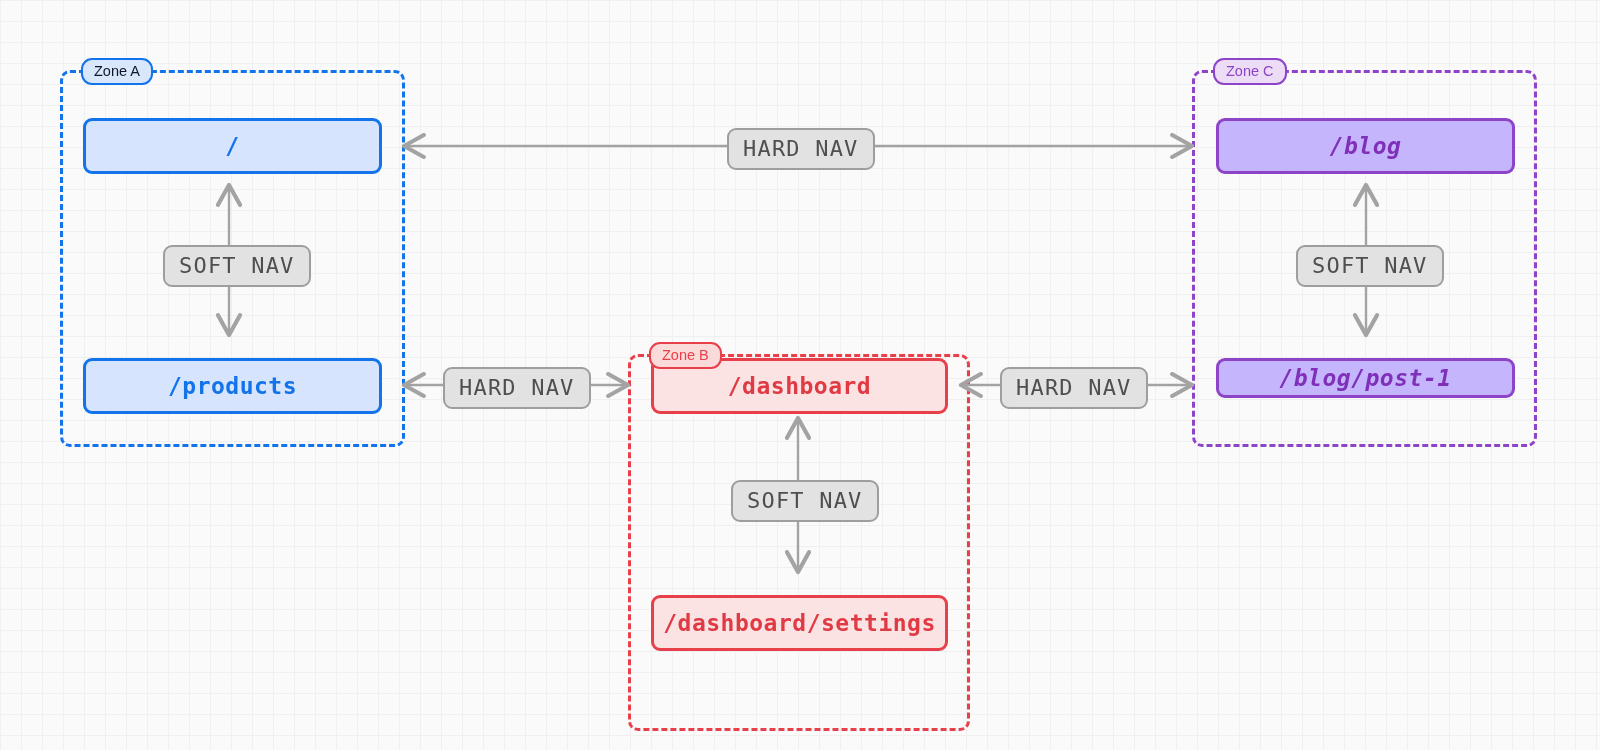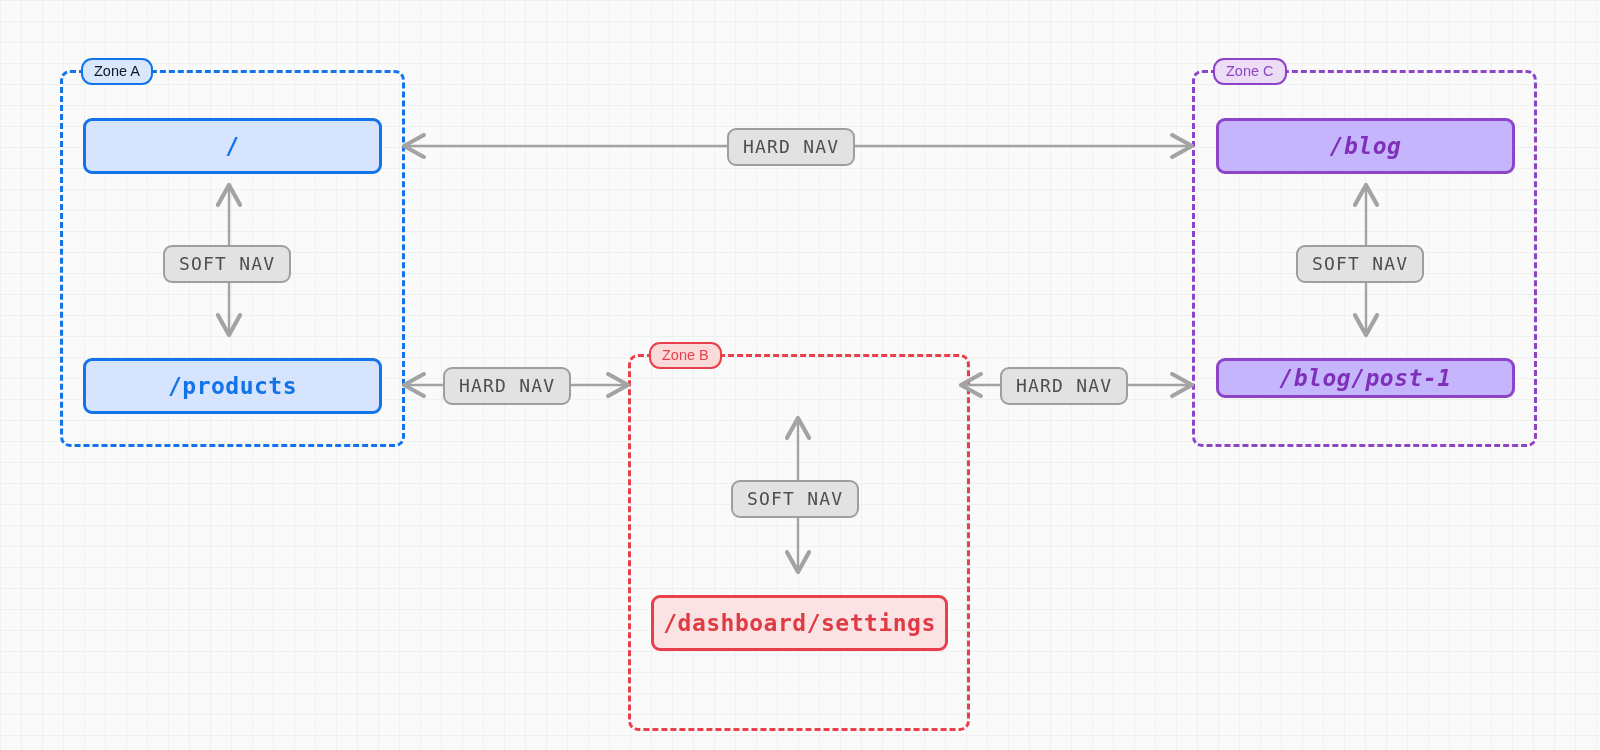--- a/index.html
+++ b/index.html
@@ -99,21 +99,21 @@
     box-sizing: border-box;
     display: flex;
     align-items: center;
     justify-content: center;
     padding: 6px 14px 7px 14px;
     border: 2px solid #9e9e9e;
     border-radius: 9px;
     background: #e2e2e2;
     color: #4f4f4f;
     font-family: "DejaVu Sans Mono", "Liberation Mono", monospace;
-    font-size: 18px;
+    font-size: 22px;
     letter-spacing: 1.2px;
     white-space: nowrap;
     z-index: 5;
   }
 
   
   #edges {
     position: absolute;
     top: 0;
     left: 0;
@@ -164,20 +164,23 @@
   </div>
 
   <div class="edge-label" style="left:163px; top:245px;">
     <span>SOFT NAV</span>
   </div>
 
   <div class="zone zone-b" style="left:628px; top:306px; width:342px; height:377px;margin-top:48px;">
     <span class="zone-label">Zone B</span>
   </div>
 
+  <div class="node red" style="left:651px; top:358px; width:297px; height:56px;">
+    <span>/dashboard</span>
+  </div>
 
   <div class="node red" style="left:651px; top:595px; width:297px; height:56px;">
     <span>/dashboard/settings</span>
   </div>
 
   <div class="edge-label" style="left:731px; top:480px;">
     <span>SOFT NAV</span>
   </div>
 
   <div class="zone zone-c" style="left:1192px; top:70px; width:345px; height:377px;">

